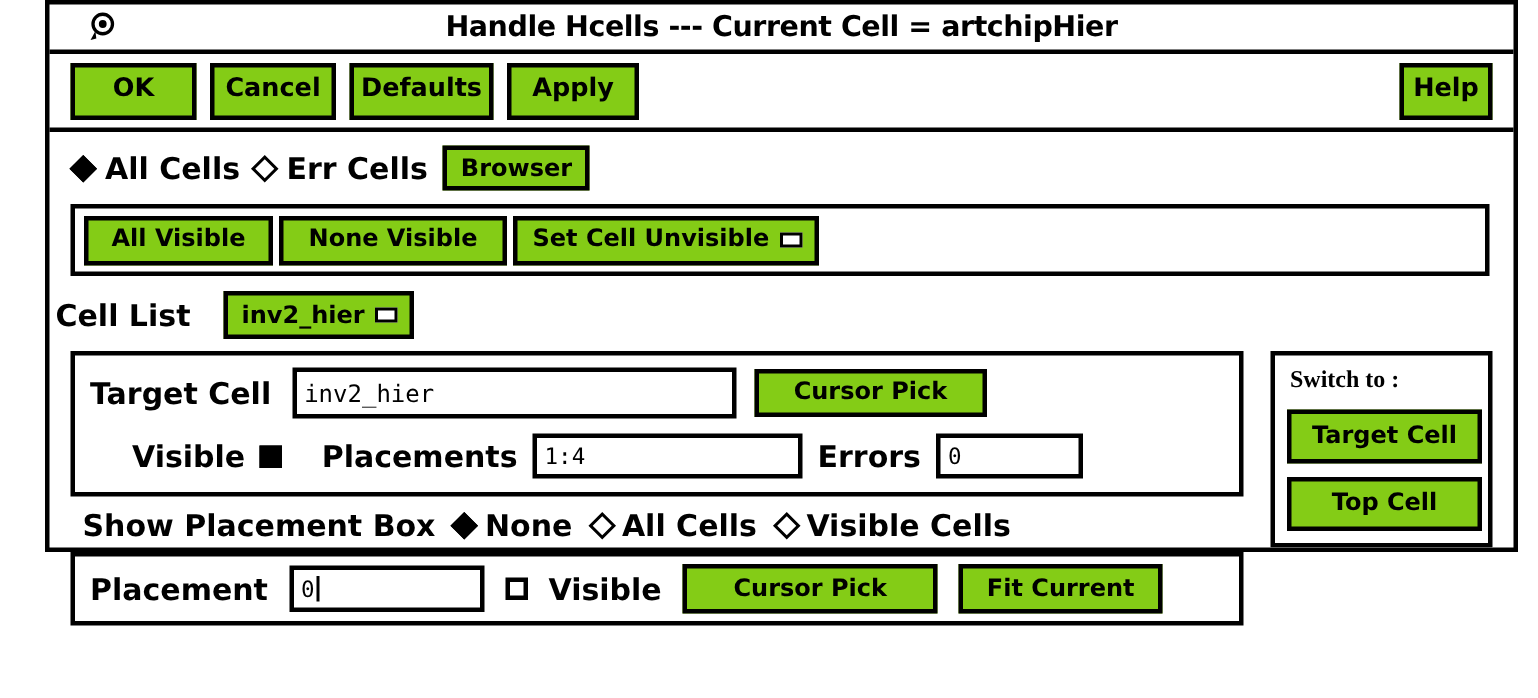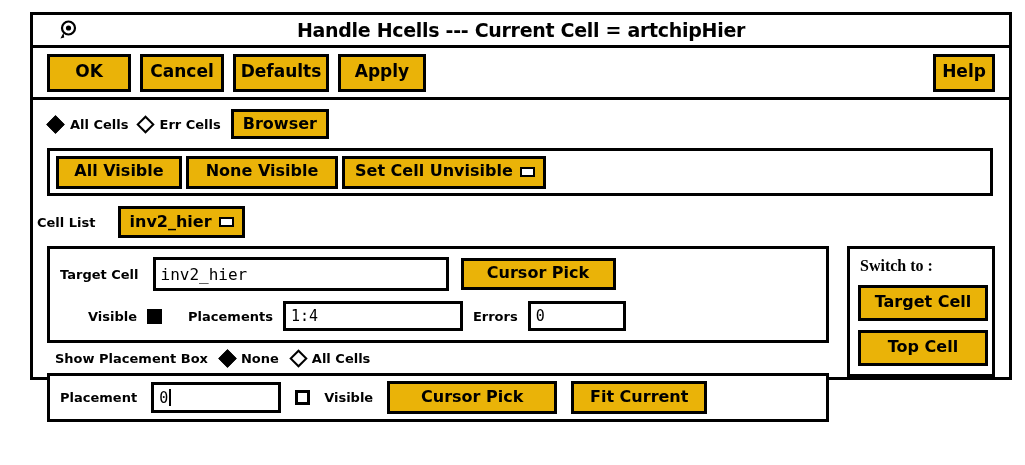--- a/index.html
+++ b/index.html
@@ -6,21 +6,21 @@
   html, body {
     width: 1025px; height: 465px;
     background: #ffffff;
     font-family: "DejaVu Sans", sans-serif;
     overflow: hidden;
   }
 
   
   #window-frame {
     position: absolute;
-    left: 30px; top: 12px;
+    left: 30px; top: 0;
     width: 982px; height: 368px;
     border: 3px solid #000;
     background: #ffffff;
   }
   .corner-handle {
     position: absolute;
     width: 22px; height: 20px;
     border: 3px solid #000;
     background: #ffffff;
   }
@@ -46,21 +46,21 @@
     font-size: 19px;
     font-weight: bold;
     letter-spacing: -0.3px;
     color: #000;
     white-space: nowrap;
   }
 
   
   .mbtn {
     border: 3px solid #000;
-    background: #eab308;
+    background: #84cc16;
     color: #000;
     font-family: "DejaVu Sans", sans-serif;
     font-size: 16px;
     font-weight: bold;
     padding: 3px 10px 4px 10px;
     line-height: 1.05;
     white-space: nowrap;
     display: inline-flex;
     align-items: center;
     justify-content: center;
@@ -77,21 +77,21 @@
     font-family: "DejaVu Sans Mono", monospace;
     font-size: 15px;
     color: #000;
     padding: 2px 5px;
     display: flex;
     align-items: center;
     white-space: nowrap;
     overflow: hidden;
   }
   .label {
-    font-size: 13px;
+    font-size: 20px;
     font-weight: bold;
     color: #000;
     white-space: nowrap;
     line-height: 1;
   }
 
   
   .opt-ind {
     display: inline-block;
     width: 15px; height: 10px;
@@ -305,20 +305,24 @@
         <div id="showbox-row">
           <span class="label">Show Placement Box</span>
           <span class="radio">
             <span class="diamond on"></span>
             <span class="label">None</span>
           </span>
           <span class="radio">
             <span class="diamond"></span>
             <span class="label">All Cells</span>
           </span>
+          <span class="radio">
+            <span class="diamond"></span>
+            <span class="label">Visible Cells</span>
+          </span>
         </div>
 
         <div class="mframe" id="placement-frame">
           <span class="label">Placement</span>
           <div class="mtext" id="placement-input">
             <span>0</span>
               <span id="caret"></span>
           </div>
           <span class="chk"></span>
           <span class="label">Visible</span>

